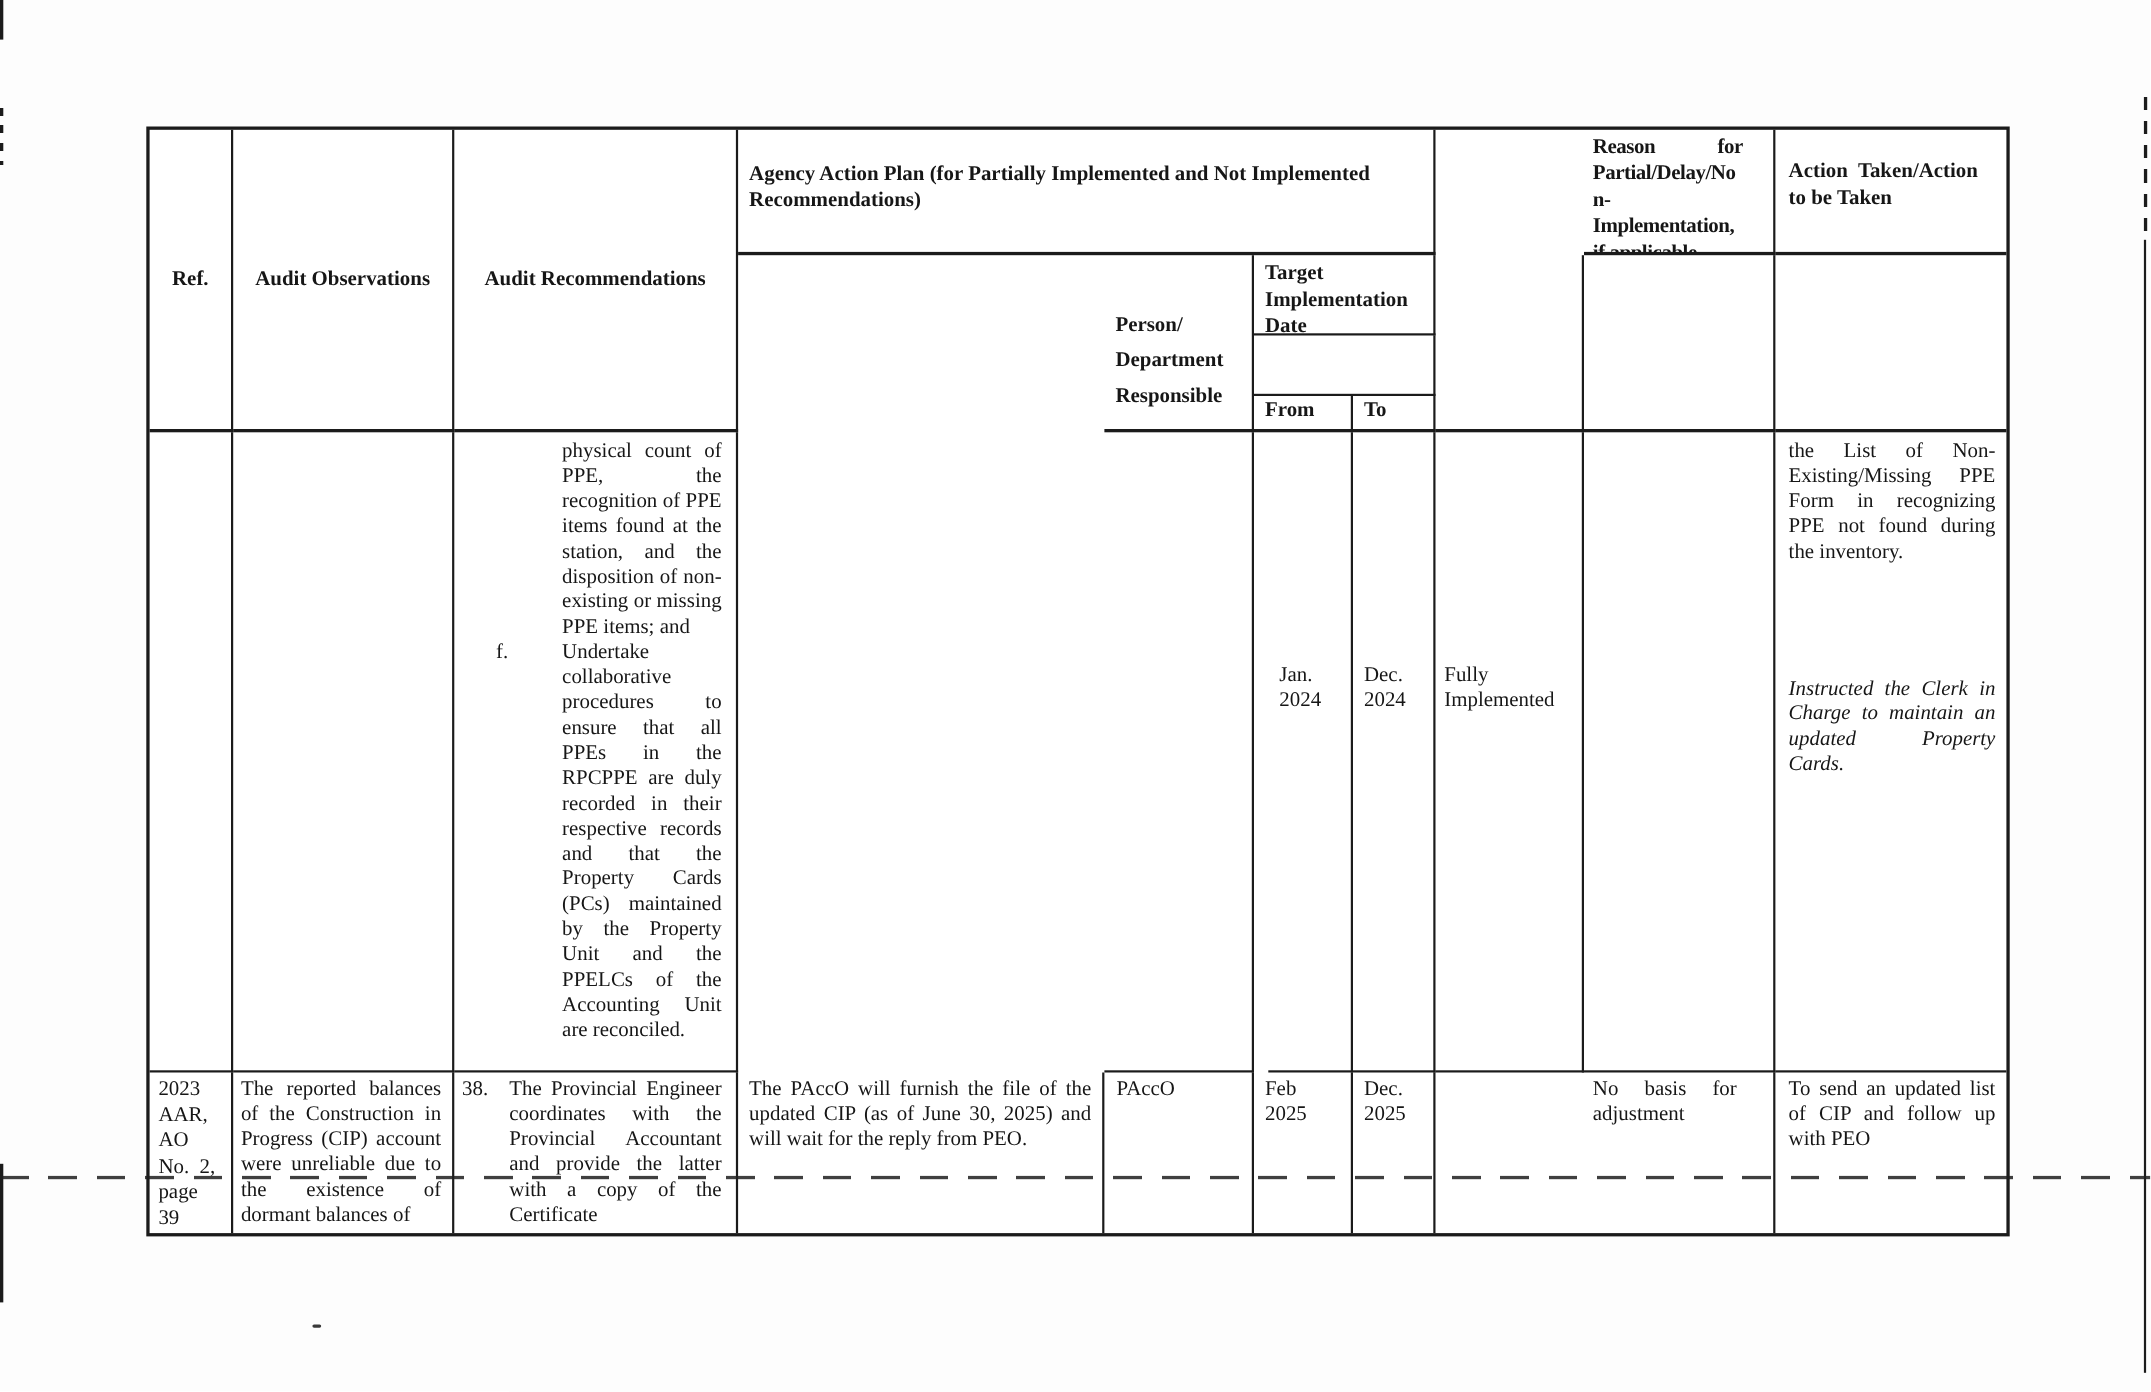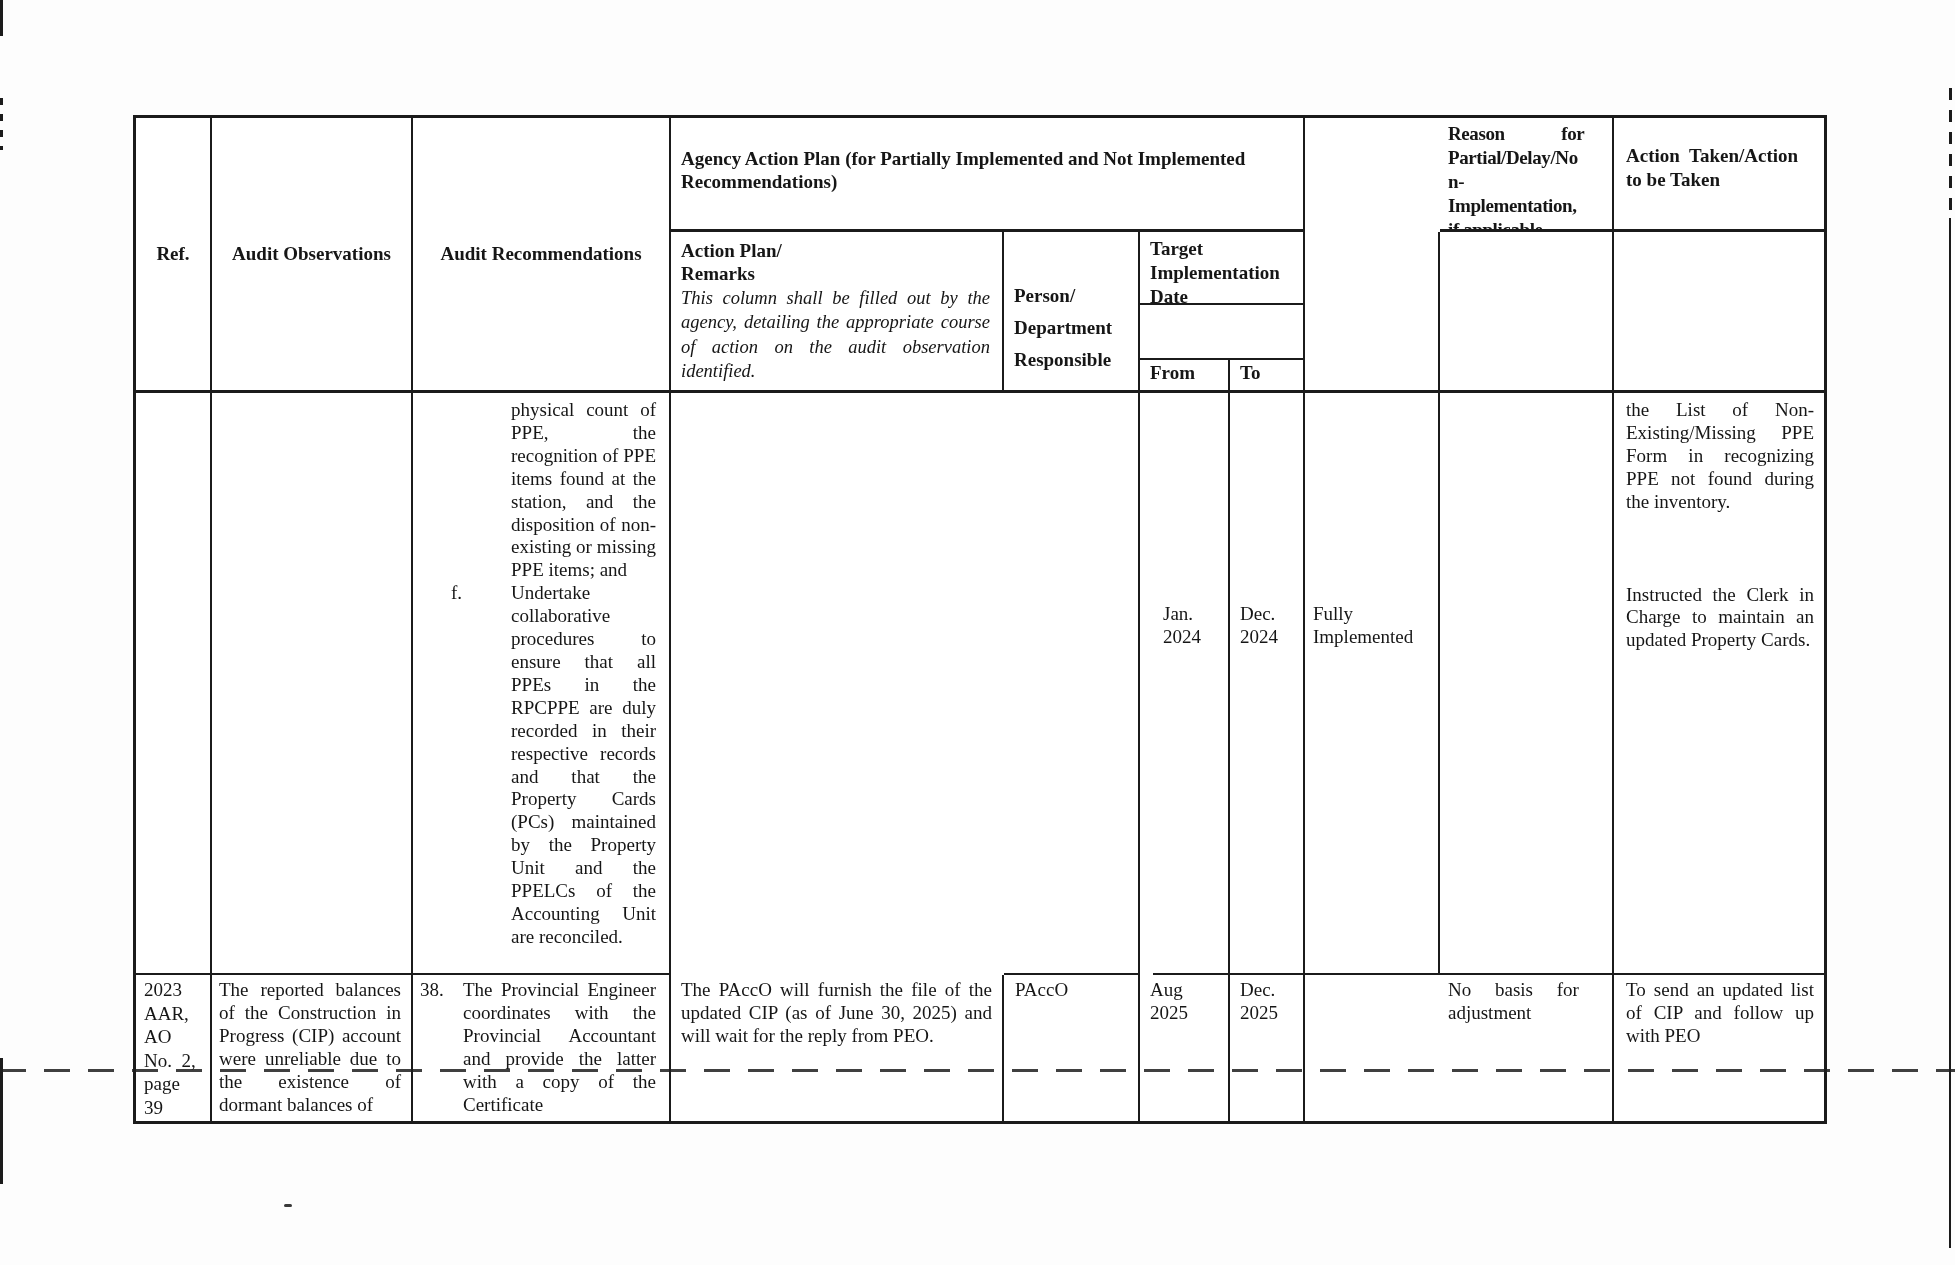--- a/index.html
+++ b/index.html
@@ -50,21 +50,21 @@
   .b1-1 { grid-area:5/1/6/2; }
   .b1-2 { grid-area:5/2/6/3; }
   .b1-3 { grid-area:5/3/6/4; padding:6px 13px 0 98px; }
   .b1-4 { grid-area:5/4/6/5; padding:210px 12px 0 10px; }
   .b1-5 { grid-area:5/5/6/6; }
   .b1-6 { grid-area:5/6/6/7; padding:210px 6px 0 10px;margin-left:13px; }
   .b1-7 { grid-area:5/7/6/8; padding:210px 6px 0 10px; }
   .b1-8 { grid-area:5/8/6/9; padding:210px 6px 0 8px; }
   .b1-9 { grid-area:5/9/6/10; }
   .b1-10{ grid-area:5/10/6/11; padding:6px 10px 0 12px; }
-  .b1-10 .p2{ margin-top:70px; }
+  .b1-10 .p2{ margin-top:102px;font-style:italic; }
 
   
   .b2-1 { grid-area:6/1/7/2; padding:3px 6px 0 8px; line-height:23.5px; }
   .b2-2 { grid-area:6/2/7/3; padding:4px 10px 0 7px; }
   .b2-3 { grid-area:6/3/7/4; padding:4px 13px 0 50px; }
   .b2-4 { grid-area:6/4/7/5; padding:4px 10px 0 10px; }
   .b2-5 { grid-area:6/5/7/6; padding:4px 6px 0 11px; }
   .b2-6 { grid-area:6/6/7/7; padding:4px 6px 0 10px; }
   .b2-7 { grid-area:6/7/7/8; padding:4px 6px 0 10px; }
   .b2-8 { grid-area:6/8/7/9; padding:4px 4px 0 8px; }
@@ -99,25 +99,20 @@
 
   <div class="t">
 
     <div class="c h-ref ctr bold bb3">Ref.</div>
     <div class="c h-obs ctr bold bb3">Audit Observations</div>
     <div class="c h-rec ctr bold bb3">Audit Recommendations</div>
 
     <div class="c h-group bold pre bb3">Agency Action Plan (for Partially Implemented and Not Implemented
 Recommendations)</div>
 
-    <div class="c h-ap bb3">
-      <div class="bold">Action Plan/</div>
-      <div class="bold">Remarks</div>
-      <div class="note">This column shall be filled out by the agency, detailing the appropriate course of action on the audit observation identified.</div>
-    </div>
 
     <div class="c h-person bold pre bb3">Person/
 Department
 Responsible</div>
 
     <div class="c h-target bold pre">Target
 Implementation
 Date</div>
     <div class="c h-blank"></div>
     <div class="c h-from bold bb3">From</div>
@@ -168,21 +163,21 @@
     <div class="c b2-3 nob">
       <div class="li">
         <span class="mk">38.</span>
         <div class="j">The Provincial Engineer coordinates with the Provincial Accountant and provide the latter with a copy of the Certificate</div>
       </div>
     </div>
     <div class="c b2-4 nob">
       <div class="j">The PAccO will furnish the file of the updated CIP (as of June 30, 2025) and will wait for the reply from PEO.</div>
     </div>
     <div class="c b2-5 nob">PAccO</div>
-    <div class="c b2-6 pre nob">Aug
+    <div class="c b2-6 pre nob">Feb
 2025</div>
     <div class="c b2-7 pre nob">Dec.
 2025</div>
     <div class="c b2-9 pre nob">No     basis     for
 adjustment</div>
     <div class="c b2-10 nor nob">
       <div class="j">To send an updated list of CIP and follow up with PEO</div>
     </div>
 
   </div>

